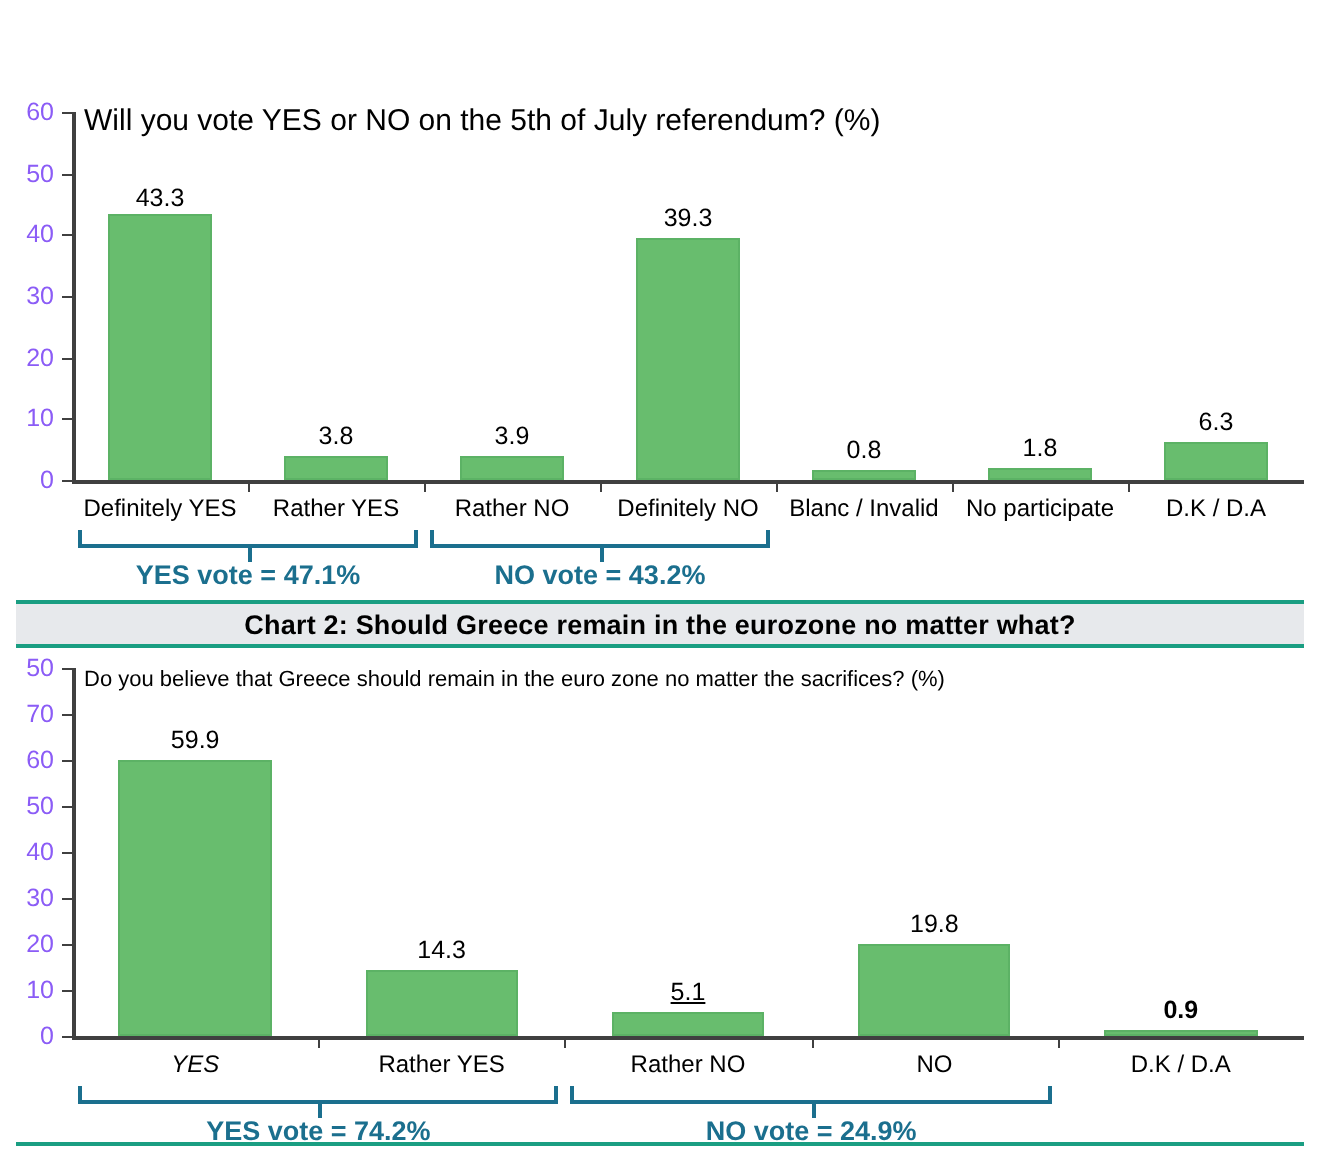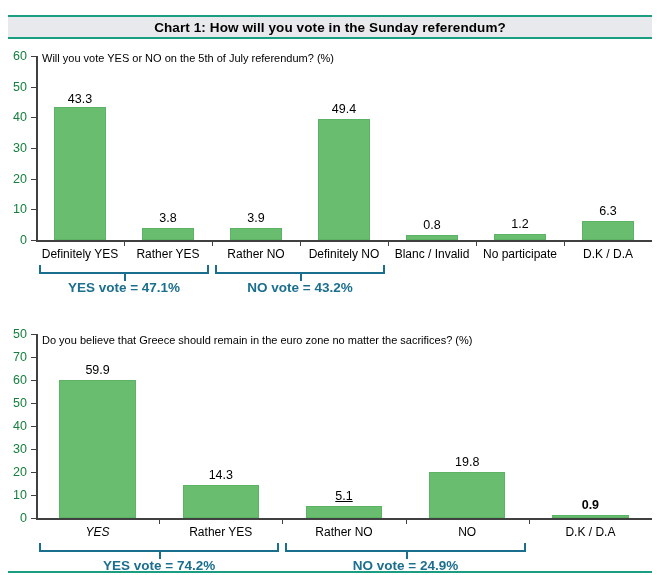--- a/index.html
+++ b/index.html
@@ -46,21 +46,21 @@
   }
 
   
   .plot-block {
     position: absolute;
     left: 0;
   }
 
   .subtitle {
     position: absolute;
-    font-size: 11px;
+    font-size: 15px;
     color: #000;
     white-space: nowrap;
   }
 
   
   .yaxis {
     position: absolute;
     border-left: 2px solid #404040;
     box-sizing: border-box;
   }
@@ -68,21 +68,21 @@
     position: absolute;
     left: -5px;
     width: 5px;
     border-top: 1.5px solid #404040;
   }
   .ylabel {
     position: absolute;
     right: 0;
     text-align: right;
     font-size: 12.5px;
-    color: #15803d;
+    color: #8b5cf6;
     line-height: 1;
     white-space: nowrap;
   }
 
   
   .xaxis {
     position: absolute;
     border-top: 2.5px solid #404040;
     box-sizing: border-box;
   }
@@ -143,23 +143,20 @@
     left: 8px;
     width: 644px;
     border-top: 2px solid #1a9e82;
   }
 </style>
 </head>
 <body>
 
 <div class="page">
 
-  <div class="chart-title-band" style="top:15px;">
-    <span class="title-text">Chart 1: How will you vote in the Sunday referendum?</span>
-  </div>
 
   <div class="plot-block" id="block1">
     <div class="subtitle" style="left:42px; top:52px;">Will you vote YES or NO on the 5th of July referendum? (%)</div>
   <div class="yaxis" style="left: 36px; top: 56px; height: 184px;"></div>
       <div class="ytick" style="left: 31px; top: 240px; width: 5px;"></div>
       <div class="ylabel" style="left: 0px; width: 27px; top: 234px;">0</div>
       <div class="ytick" style="left: 31px; top: 209.333px; width: 5px;"></div>
       <div class="ylabel" style="left: 0px; width: 27px; top: 203.333px;">10</div>
       <div class="ytick" style="left: 31px; top: 178.667px; width: 5px;"></div>
       <div class="ylabel" style="left: 0px; width: 27px; top: 172.667px;">20</div>
@@ -178,42 +175,45 @@
       <div class="xtick" style="left: 124px; top: 240px;"></div>
       <div class="bar" title="Rather YES: 3.8" style="left: 141.6px; width: 52.8px; top: 228.347px; height: 11.6533px; background: rgb(104, 189, 110);"></div>
       <div class="bar-value" style="left: 134px; width: 68px; top: 211.347px;">3.8</div>
       <div class="cat-label" style="left: 120px; width: 96px; top: 247px;">Rather YES</div>
       <div class="xtick" style="left: 212px; top: 240px;"></div>
       <div class="bar" title="Rather NO: 3.9" style="left: 229.6px; width: 52.8px; top: 228.04px; height: 11.96px; background: rgb(104, 189, 110);"></div>
       <div class="bar-value" style="left: 222px; width: 68px; top: 211.04px;">3.9</div>
       <div class="cat-label" style="left: 208px; width: 96px; top: 247px;">Rather NO</div>
       <div class="xtick" style="left: 300px; top: 240px;"></div>
       <div class="bar" title="Definitely NO: 39.3" style="left: 317.6px; width: 52.8px; top: 119.48px; height: 120.52px; background: rgb(104, 189, 110);"></div>
-      <div class="bar-value" style="left: 310px; width: 68px; top: 102.48px;">49.4</div>
+      <div class="bar-value" style="left: 310px; width: 68px; top: 102.48px;">39.3</div>
       <div class="cat-label" style="left: 296px; width: 96px; top: 247px;">Definitely NO</div>
       <div class="xtick" style="left: 388px; top: 240px;"></div>
       <div class="bar" title="Blanc / Invalid: 1.5" style="left: 405.6px; width: 52.8px; top: 235.4px; height: 4.6px; background: rgb(104, 189, 110);"></div>
       <div class="bar-value" style="left: 398px; width: 68px; top: 218.4px;">0.8</div>
       <div class="cat-label" style="left: 384px; width: 96px; top: 247px;">Blanc / Invalid</div>
       <div class="xtick" style="left: 476px; top: 240px;"></div>
       <div class="bar" title="No participate: 1.8" style="left: 493.6px; width: 52.8px; top: 234.48px; height: 5.52px; background: rgb(104, 189, 110);"></div>
-      <div class="bar-value" style="left: 486px; width: 68px; top: 217.48px;">1.2</div>
+      <div class="bar-value" style="left: 486px; width: 68px; top: 217.48px;">1.8</div>
       <div class="cat-label" style="left: 472px; width: 96px; top: 247px;">No participate</div>
       <div class="xtick" style="left: 564px; top: 240px;"></div>
       <div class="bar" title="D.K / D.A: 6.3" style="left: 581.6px; width: 52.8px; top: 220.68px; height: 19.32px; background: rgb(104, 189, 110);"></div>
       <div class="bar-value" style="left: 574px; width: 68px; top: 203.68px;">6.3</div>
       <div class="cat-label" style="left: 560px; width: 96px; top: 247px;">D.K / D.A</div>
       <div class="bracket" style="left: 39px; width: 170px; top: 265px;"></div>
       <div class="bracket-stem" style="left: 124px; top: 274px;"></div>
       <div class="annot" style="left: 19px; width: 210px; top: 280px;">YES vote = 47.1%</div>
       <div class="bracket" style="left: 215px; width: 170px; top: 265px;"></div>
       <div class="bracket-stem" style="left: 300px; top: 274px;"></div>
       <div class="annot" style="left: 195px; width: 210px; top: 280px;">NO vote = 43.2%</div>
     </div>
 
+  <div class="chart-title-band" style="top:300px;">
+    <span class="title-text">Chart 2: Should Greece remain in the eurozone no matter what?</span>
+  </div>
 
   <div class="plot-block" id="block2">
     <div class="subtitle" style="left:42px; top:334px; font-size:11px;">Do you believe that Greece should remain in the euro zone no matter the sacrifices? (%)</div>
   <div class="yaxis" style="left: 36px; top: 334px; height: 184px;"></div>
       <div class="ytick" style="left: 31px; top: 518px; width: 5px;"></div>
       <div class="ylabel" style="left: 0px; width: 27px; top: 512px;">0</div>
       <div class="ytick" style="left: 31px; top: 495px; width: 5px;"></div>
       <div class="ylabel" style="left: 0px; width: 27px; top: 489px;">10</div>
       <div class="ytick" style="left: 31px; top: 472px; width: 5px;"></div>
       <div class="ylabel" style="left: 0px; width: 27px; top: 466px;">20</div>

